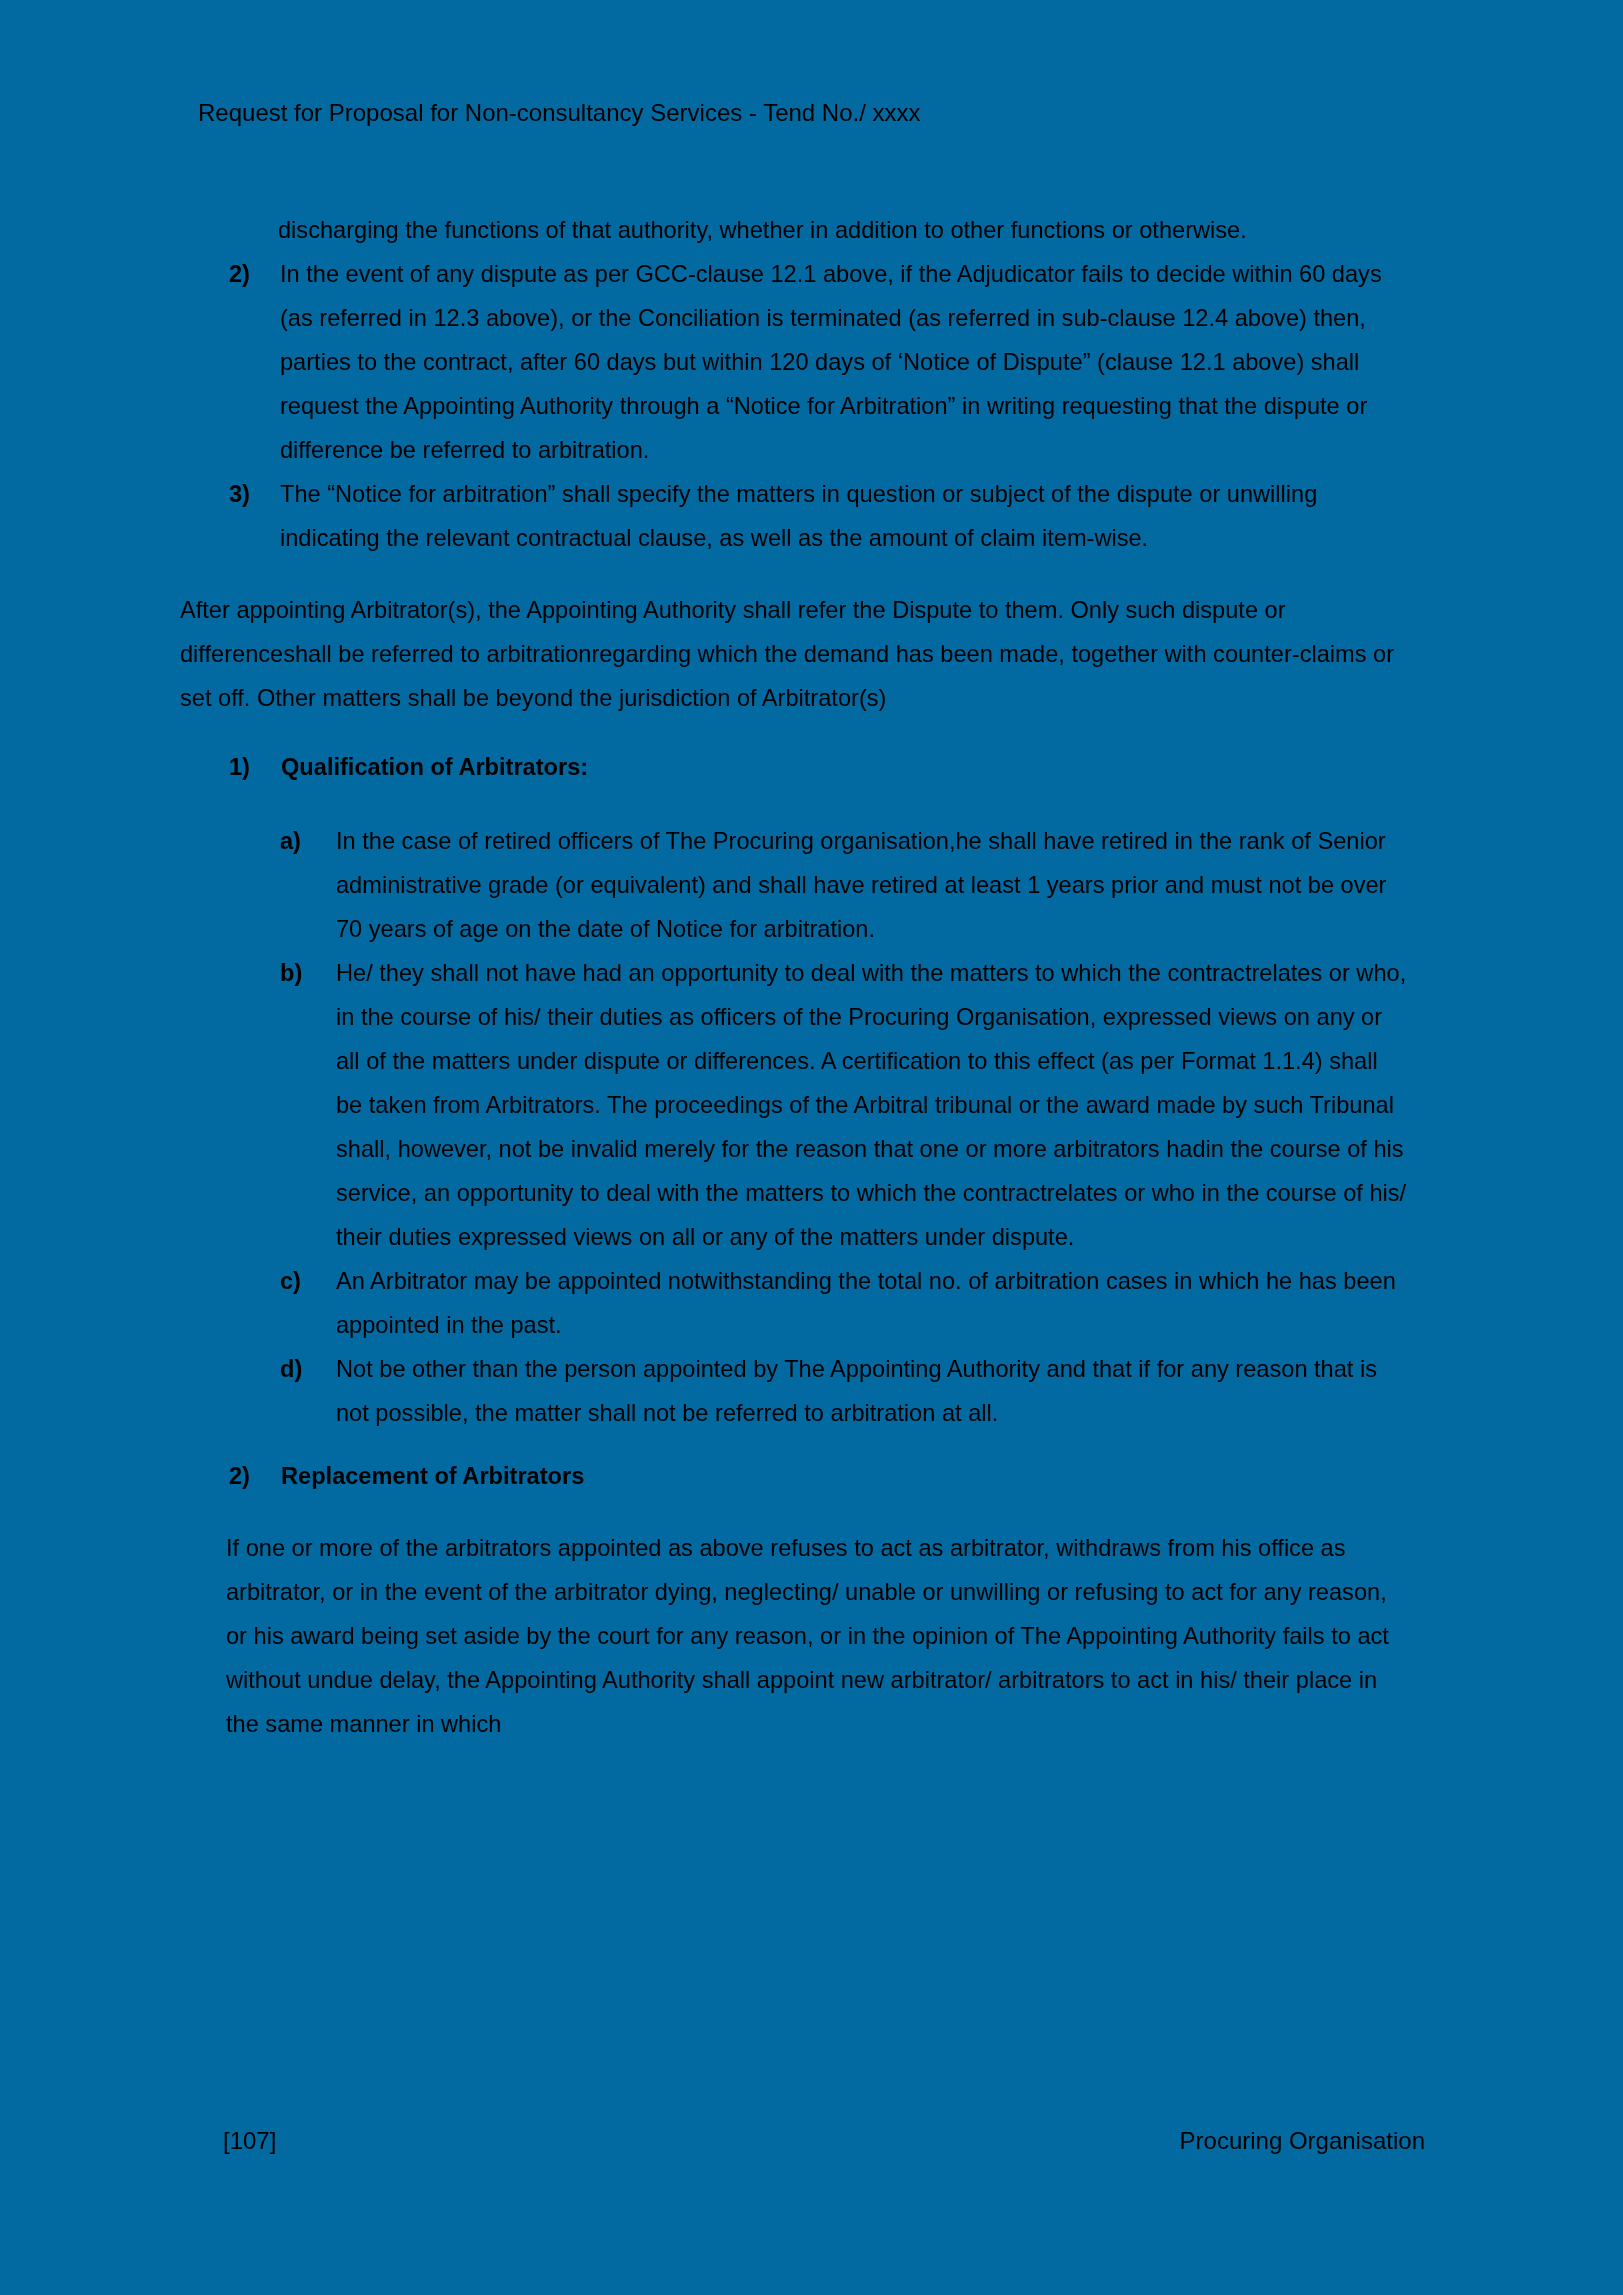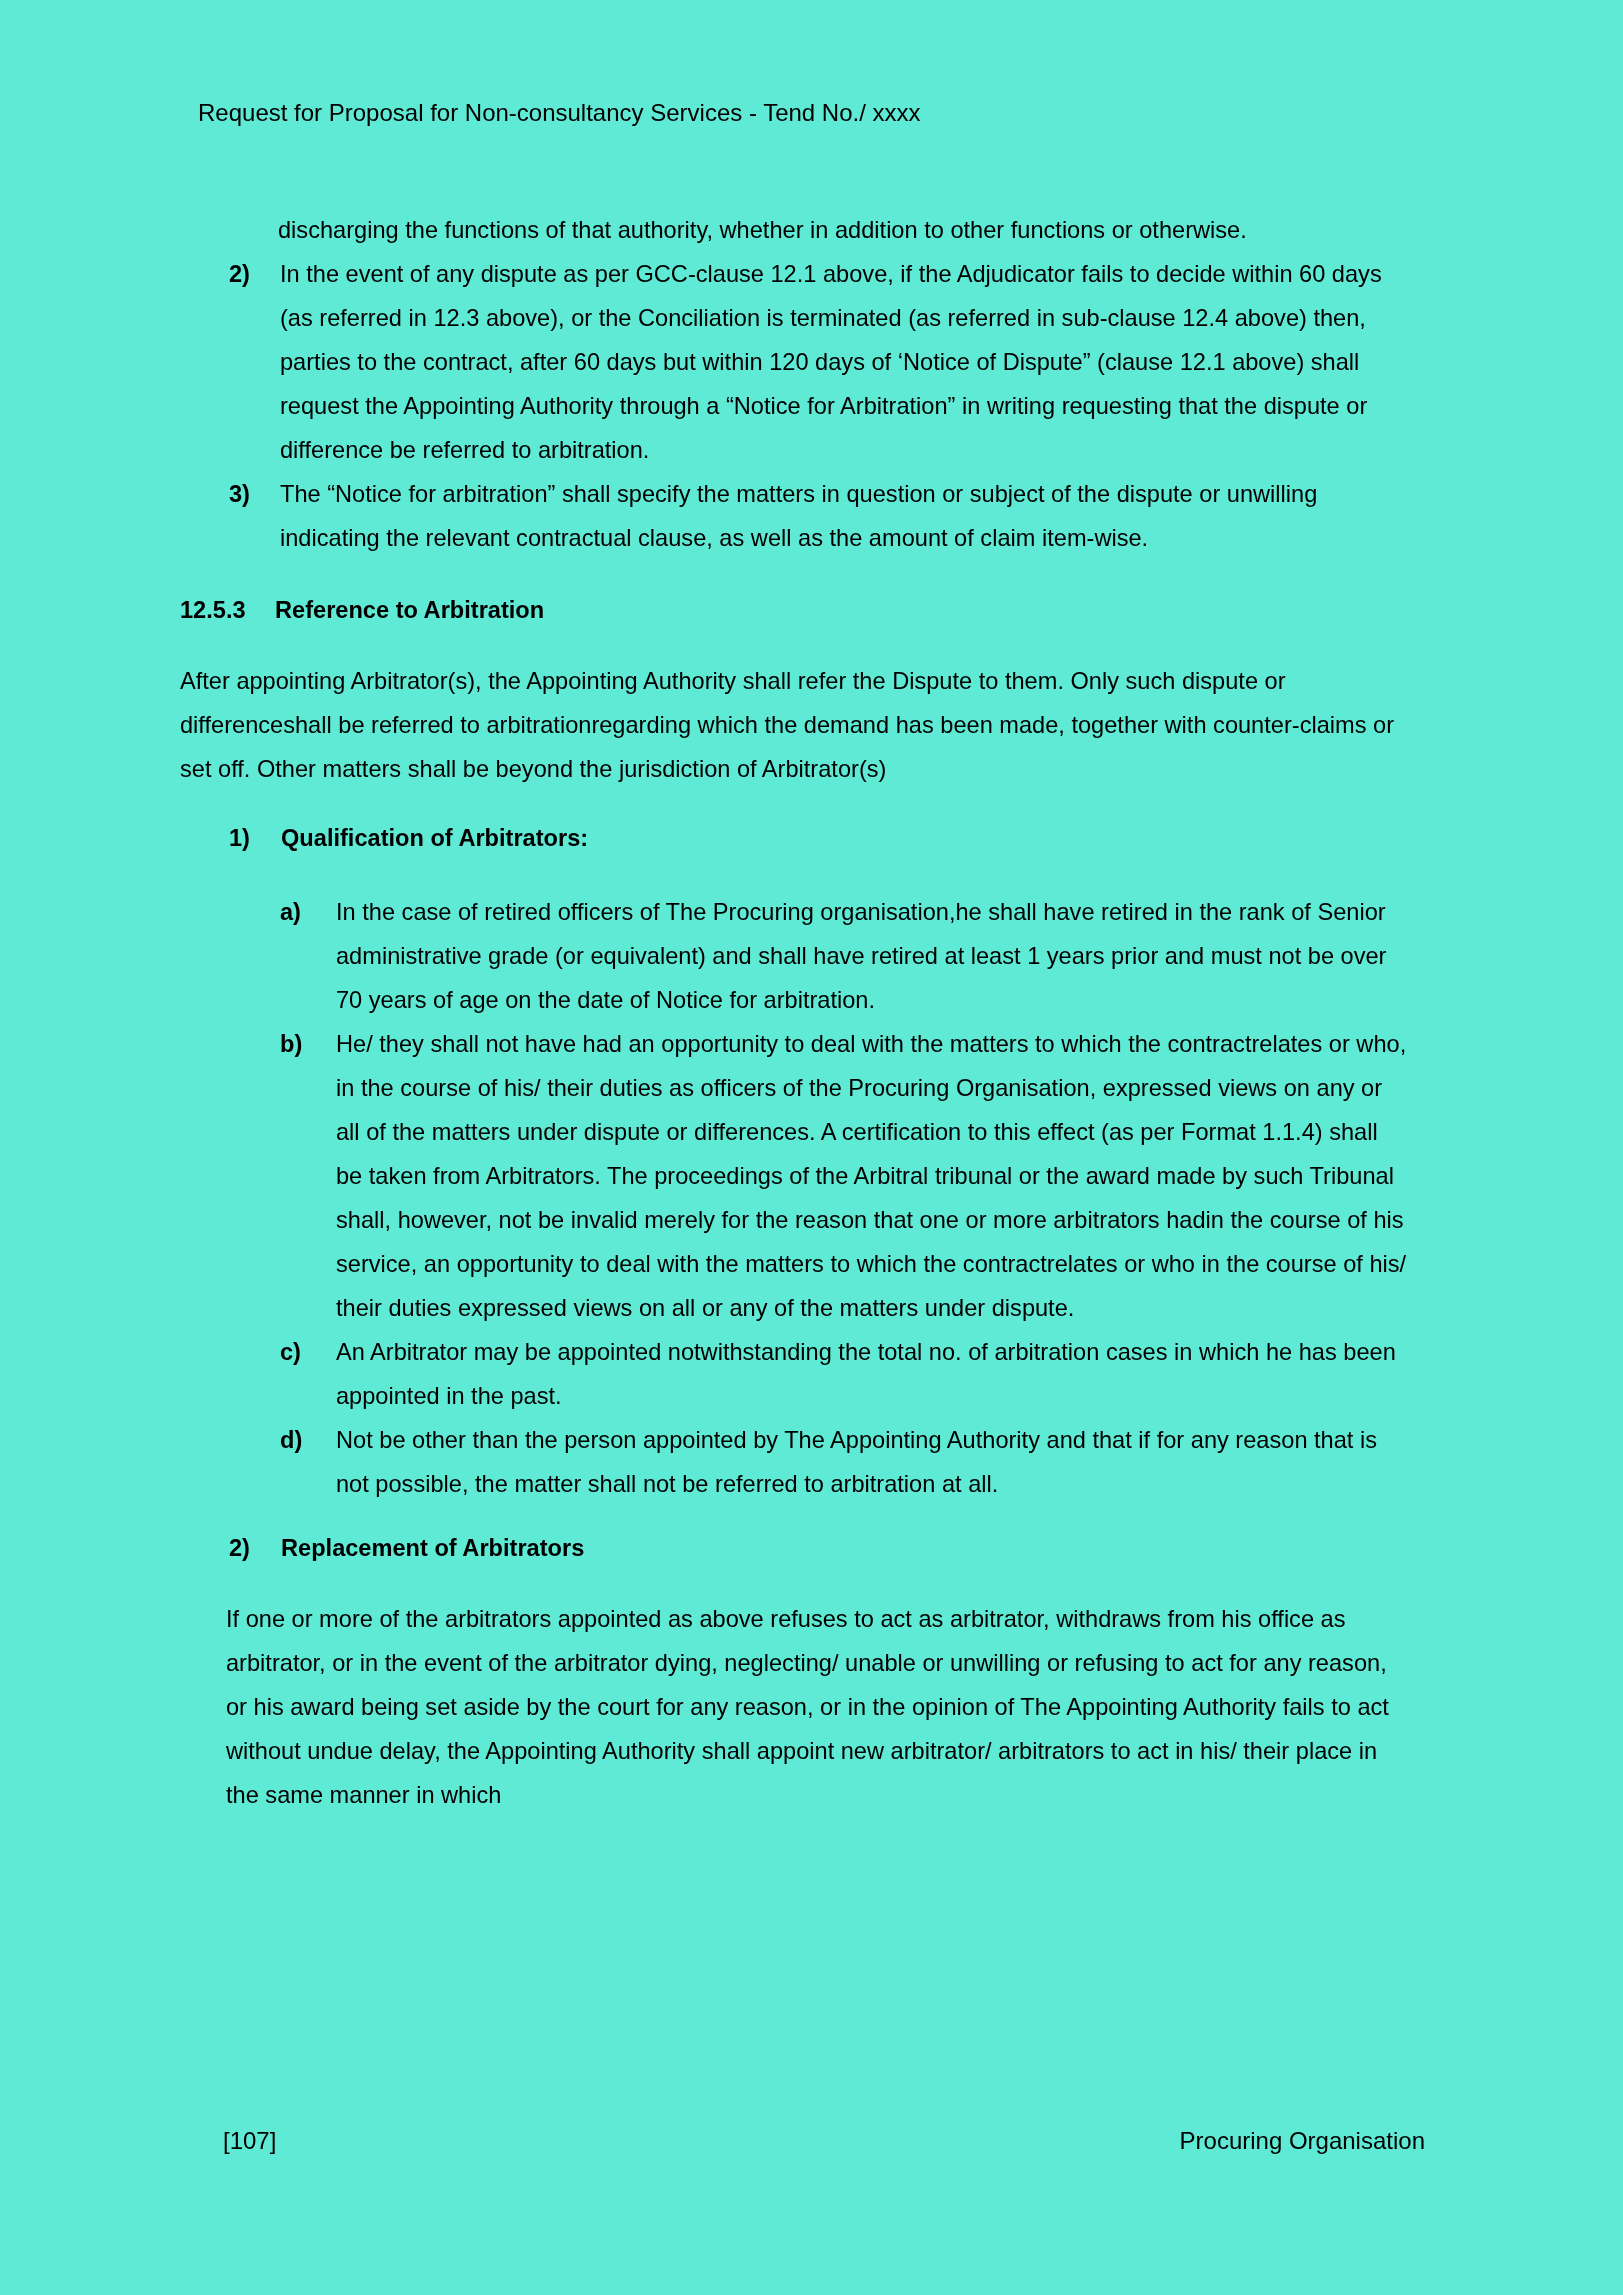--- a/index.html
+++ b/index.html
@@ -4,21 +4,21 @@
 <style>
   html, body {
     margin: 0;
     padding: 0;
     background: #ffffff;
   }
   .page {
     position: relative;
     width: 1623px;
     height: 2295px;
-    background: #5eead4;
+    background: #0369a1;
     font-family: "Liberation Sans", sans-serif;
     color: #000000;
     overflow: hidden;
   }
   .doc-header {
     position: absolute;
     left: 198px;
     top: 97px;
     font-size: 24px;
     line-height: 31px;
@@ -121,23 +121,20 @@
     <div class="num-item">
       <span class="lbl">2)</span>
       <span>In the event of any dispute as per GCC-clause 12.1 above, if the Adjudicator fails to decide within 60 days (as referred in 12.3 above), or the Conciliation is terminated (as referred in sub-clause 12.4 above) then, parties to the contract, after 60 days but within 120 days of ‘Notice of Dispute” (clause 12.1 above) shall request the Appointing Authority through a “Notice for Arbitration” in writing requesting that the dispute or difference be referred to arbitration.</span>
     </div>
 
     <div class="num-item">
       <span class="lbl">3)</span>
       <span>The “Notice for arbitration” shall specify the matters in question or subject of the dispute or unwilling indicating the relevant contractual clause, as well as the amount of claim item-wise.</span>
     </div>
 
-    <div class="section-heading mt-head">
-      <span class="h-num">12.5.3</span><span>Reference to Arbitration</span>
-    </div>
 
     <div class="para-full mt-para">After appointing Arbitrator(s), the Appointing Authority shall refer the Dispute to them. Only such dispute or differenceshall be referred to arbitrationregarding which the demand has been made, together with counter-claims or set off. Other matters shall be beyond the jurisdiction of Arbitrator(s)</div>
 
 
     <div class="sub-heading mt-sub1">
       <span class="lbl">1)</span>
       <span>Qualification of Arbitrators:</span>
     </div>
 
     <div class="mt-letters">

